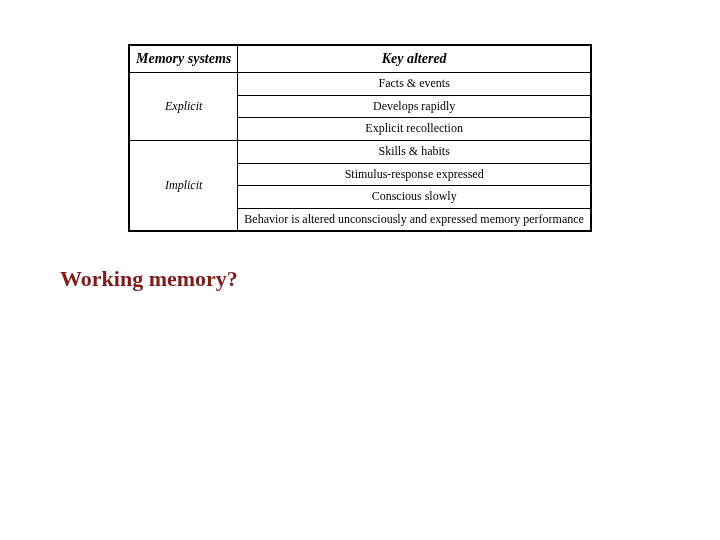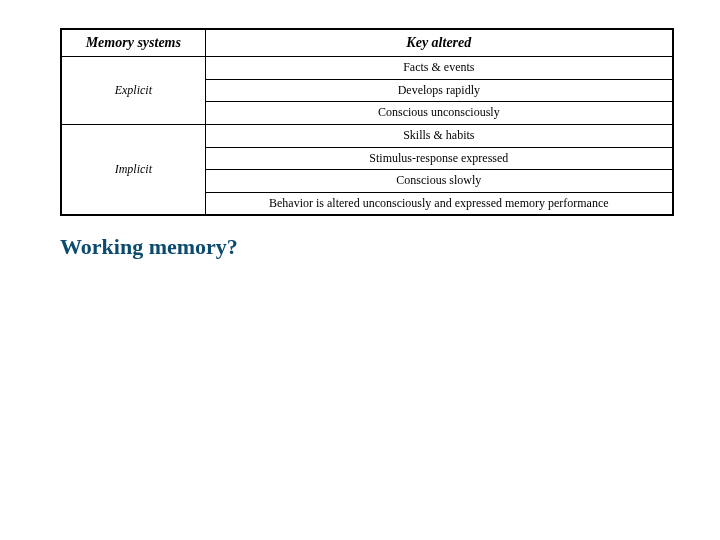--- a/index.html
+++ b/index.html
@@ -13,22 +13,22 @@
     }
 
     .page-container {
       width: 720px;
       height: 540px;
       background: #fff;
       padding: 20px 60px;
     }
 
     .table-wrapper {
-      margin: 8px auto 0 auto;
-      width: 614px;
+      margin: 24px auto 0 auto;
+      width: 464px;
     }
 
     table {
       width: 100%;
       border-collapse: collapse;
       border: 2px solid #000;
     }
 
     table td, table th {
       border: 1px solid #000;
@@ -54,24 +54,24 @@
     .quote-text {
       margin-top: 30px;
       font-size: 28px;
       font-weight: bold;
       color: #cc0000;
       font-family: Times New Roman, Times, serif;
       line-height: 1.2;
     }
 
     .working-memory-text {
-      margin-top: 18px;
+      margin-top: 34px;
       font-size: 22px;
       font-weight: bold;
-      color: #0c4a6e;
+      color: #7f1d1d;
       font-family: Times New Roman, Times, serif;
     }
   </style>
 </head>
 <body>
 
 <div class="page-container">
 
   <div class="table-wrapper">
     <table>
@@ -83,21 +83,21 @@
       </thead>
       <tbody>
         <tr>
           <td rowspan="3" class="rowspan-cell">Explicit</td>
           <td>Facts &amp; events</td>
         </tr>
         <tr>
           <td>Develops rapidly</td>
         </tr>
         <tr>
-          <td>Conscious unconsciously</td>
+          <td>Explicit recollection</td>
         </tr>
         <tr>
           <td rowspan="4" class="rowspan-cell">Implicit</td>
           <td>Skills &amp; habits</td>
         </tr>
         <tr>
           <td>Stimulus-response expressed</td>
         </tr>
         <tr>
           <td>Conscious slowly</td>

